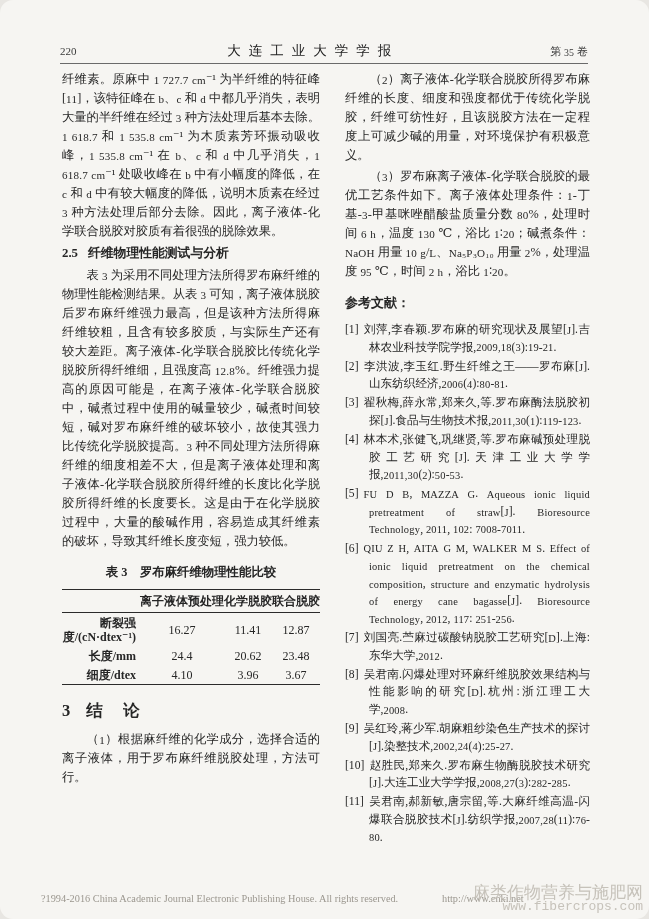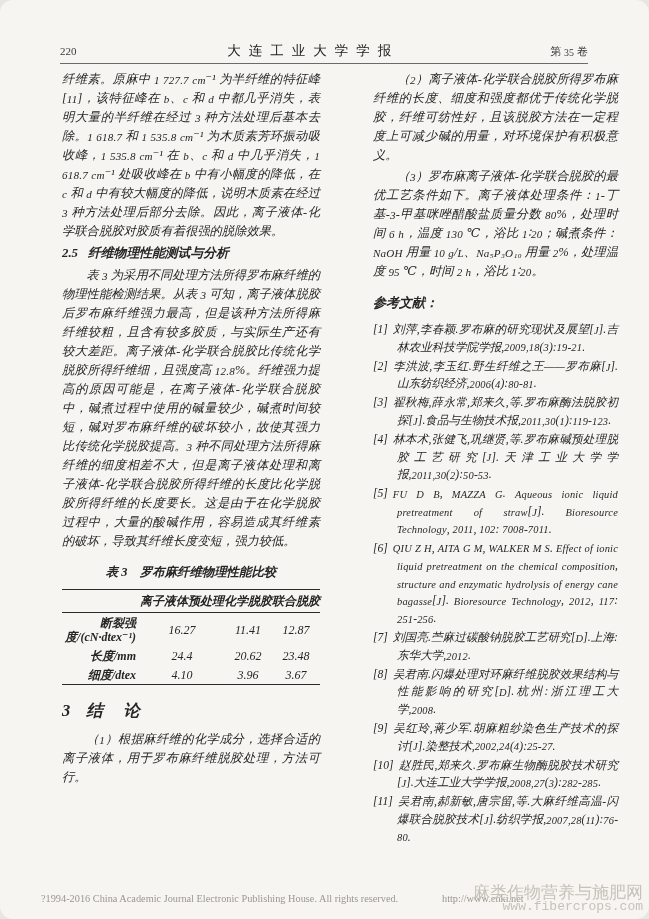--- a/index.html
+++ b/index.html
@@ -10,23 +10,23 @@
     color:#262626;
     border-radius:13px;
   }
   
   .header{position:absolute;top:42px;left:60px;width:528px;display:flex;align-items:baseline;justify-content:space-between;}
   .page-num{font-size:11px;color:#3a3a3a;}
   .journal-title{font-size:13.5px;letter-spacing:8px;color:#222;font-weight:400;white-space:nowrap;}
   .volume{font-size:11px;color:#3a3a3a;white-space:nowrap;text-align:center;}
   .header-rule{position:absolute;top:63px;left:60px;width:528px;height:0;border-top:1px solid #6a6a6a;}
   
-  .col{position:absolute;top:70px;font-size:12.3px;line-height:19px;text-align:justify;font-style:italic;}
+  .col{position:absolute;top:70px;font-size:12.3px;line-height:19px;text-align:justify;}
   .col-left{left:62px;width:258px;}
-  .col-right{left:345px;width:245px;margin-left:28px;}
+  .col-right{left:345px;width:245px;}
   .para{margin:0 0 2px 0;}
   .indent{text-indent:2em;}
   .lat{font-size:0.9em;position:relative;top:0.08em;letter-spacing:0.2px;}
   
   .h-sub{font-weight:bold;font-size:12.8px;margin:3px 0 3px 0;text-align:left;}
   .h-sub .sec-num{margin-right:10px;}
   .h-main{font-weight:bold;font-size:16.5px;margin:16px 0 10px 0;text-align:left;letter-spacing:2px;}
   .h-main .sec-num{margin-right:16px;letter-spacing:0;}
   .h-refs{font-weight:bold;font-size:13px;margin:12px 0 9px 0;text-align:left;}
   

